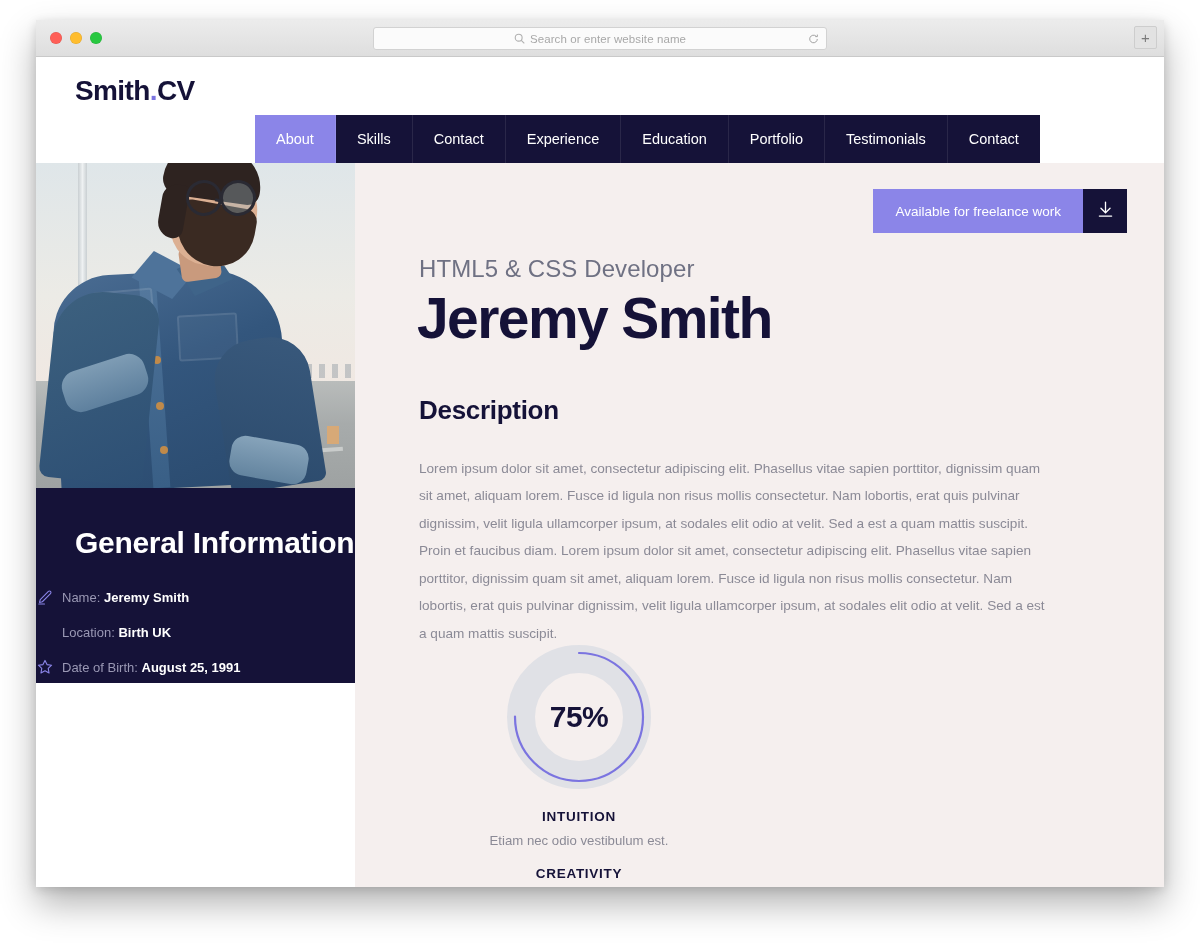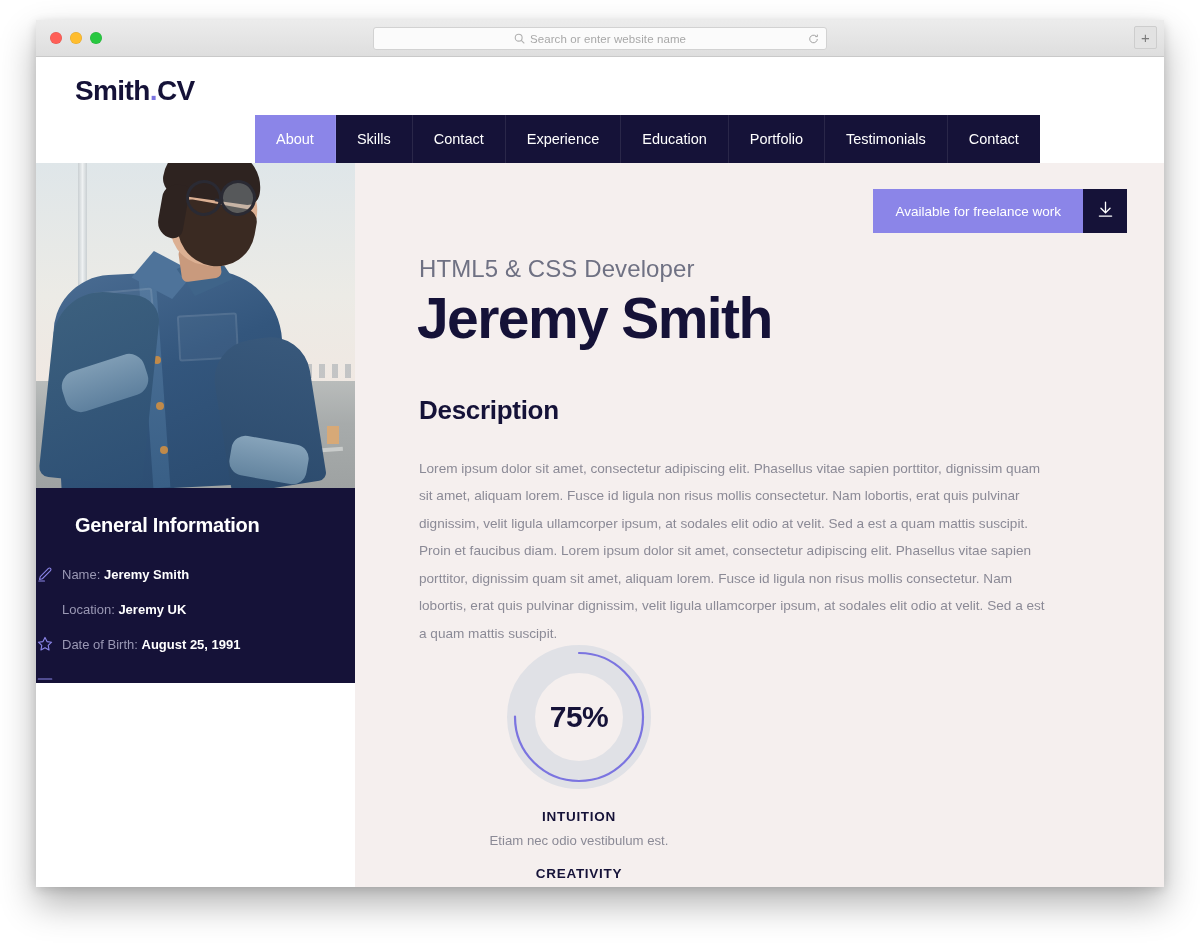--- a/index.html
+++ b/index.html
@@ -294,23 +294,23 @@
   .general-info {
     width: 319px;
     height: 195px;
     background: #151238;
     padding: 26px 0 0 0;
     box-sizing: border-box;
     overflow: hidden;
   }
   .gi-title {
     color: #ffffff;
-    font-size: 20px;
+    font-size: 30px;
     font-weight: bold;
-    margin: 0 0 26px 39px;
+    margin: 12px 0 26px 39px;
     letter-spacing: -0.3px;
   }
   .gi-row {
     display: flex;
     align-items: center;
     margin: 0 0 13px 0;
     min-height: 22px;
   }
   .gi-icon {
     width: 26px;
@@ -526,21 +526,21 @@
               <svg width="17" height="17" viewBox="0 0 24 24" fill="none" stroke="currentColor" stroke-width="1.5" stroke-linecap="round" stroke-linejoin="round">
                 <path d="M17.5 3.5a2.1 2.1 0 0 1 3 3L9 18l-4 1 1-4 11.5-11.5z"></path>
                 <line x1="4" y1="21.2" x2="12" y2="21.2"></line>
               </svg>
             </span>
             <span class="gi-text"><span>Name:</span> <b>Jeremy Smith</b></span>
           </div>
 
           <div class="gi-row">
             <span class="gi-icon"></span>
-            <span class="gi-text"><span>Location:</span> <b>Jeremy UK</b></span>
+            <span class="gi-text"><span>Location:</span> <b>Birth UK</b></span>
           </div>
 
           <div class="gi-row">
             <span class="gi-icon">
               <svg width="18" height="18" viewBox="0 0 24 24" fill="none" stroke="currentColor" stroke-width="1.5" stroke-linejoin="round">
                 <path d="M12 3.2l2.7 5.6 6.1.8-4.5 4.3 1.1 6.1-5.4-3-5.4 3 1.1-6.1L3.2 9.6l6.1-.8z"></path>
               </svg>
             </span>
             <span class="gi-text"><span>Date of Birth:</span> <b>August 25, 1991</b></span>
           </div>

